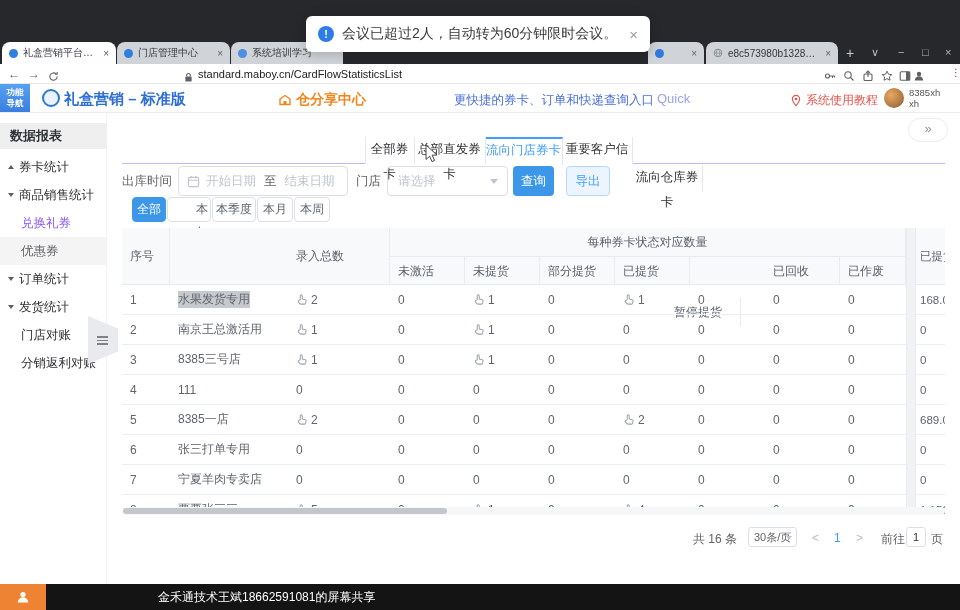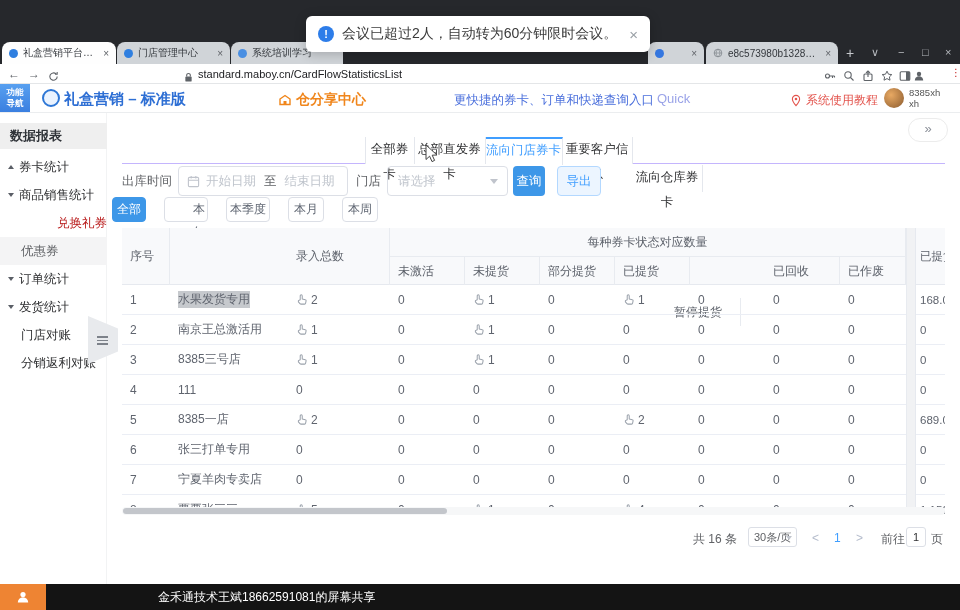--- a/index.html
+++ b/index.html
@@ -39,21 +39,21 @@
   .uname{position:absolute;top:4px;left:909px;font-size:9.5px;color:#555;line-height:1.15;}
   
   .workspace{position:absolute;top:113px;left:0;width:960px;height:471px;background:#fff;}
   
   .sidebar{position:absolute;top:0;left:0;width:107px;height:471px;background:#fff;border-right:1px solid #f2f3f4;box-sizing:border-box;}
   .sbtitle{position:absolute;top:10px;left:0;width:107px;height:26px;background:#efefef;font-size:13px;font-weight:bold;
       color:#2f3338;line-height:26px;padding-left:10px;box-sizing:border-box;}
   .sbmenu{position:absolute;top:40px;left:0;width:107px;}
   .sb-item{height:28px;display:flex;align-items:center;font-size:12.5px;color:#303133;padding-left:8px;box-sizing:border-box;}
   .sb-item.lvl1{padding-left:21px;}
-  .sb-item.active{color:#b91c1c;margin-left:36px;}
+  .sb-item.active{color:#8b5cf6;}
   .sb-item.hl{background:#f4f4f5;color:#606266;}
   .caret{width:0;height:0;margin-right:5px;flex:0 0 auto;}
   .caret.down{border-left:3.5px solid transparent;border-right:3.5px solid transparent;border-top:4.5px solid #5a5e66;}
   .caret.up{border-left:3.5px solid transparent;border-right:3.5px solid transparent;border-bottom:4.5px solid #5a5e66;}
   .sbhandle{position:absolute;top:203px;left:88px;width:30px;height:48px;background:#e8eaed;
       clip-path:polygon(0 0,100% 26%,100% 74%,0 100%);}
   .sbhandle .bars{position:absolute;top:20px;left:9px;width:11px;}
   .sbhandle .bars i{display:block;height:1.6px;background:#7d828a;margin-bottom:2px;}
   
   .collapsepill{position:absolute;top:5px;left:908px;width:38px;height:22px;border:1px solid #ececec;border-radius:12px;
@@ -67,23 +67,23 @@
   
   .filters{position:absolute;top:53px;left:122px;height:30px;display:flex;align-items:center;}
   .flabel{font-size:12.5px;color:#606266;}
   .dateinput{width:170px;height:30px;border:1px solid #dcdfe6;border-radius:4px;box-sizing:border-box;margin-left:6px;
       display:flex;align-items:center;font-size:12.5px;color:#bfc4cc;}
   .dateinput .sep{color:#606266;margin:0 8px;}
   .selectbox{width:121px;height:30px;border:1px solid #dcdfe6;border-radius:4px;box-sizing:border-box;margin-left:6px;
       display:flex;align-items:center;font-size:12.5px;color:#bfc4cc;padding:0 10px;position:relative;}
   .selchev{position:absolute;right:9px;top:12px;width:0;height:0;border-left:4px solid transparent;border-right:4px solid transparent;border-top:5px solid #c0c4cc;}
   .btn{height:30px;border-radius:4px;font-size:12.5px;text-align:center;line-height:30px;box-sizing:border-box;}
-  .btn.primary{width:32px;background:#3d97e8;color:#fff;margin-left:5px;}
+  .btn.primary{width:41px;background:#3d97e8;color:#fff;margin-left:5px;}
   .btn.plain{width:44px;background:#ecf5ff;border:1px solid #b3d8ff;color:#409eff;line-height:28px;margin-left:12px;}
-  .quickrow{position:absolute;top:84px;left:112px;height:25px;display:flex;gap:18px;}
+  .quickrow{position:absolute;top:84px;left:132px;height:25px;display:flex;gap:1px;}
   .qbtn{height:25px;border:1px solid #dcdfe6;border-radius:4px;font-size:12px;color:#5f6672;text-align:center;line-height:23px;box-sizing:border-box;background:#fff;}
   .qbtn.active{background:#3d97e8;border-color:#3d97e8;color:#fff;}
   
   .tblwrap{position:absolute;top:115px;left:122px;width:823px;height:287px;overflow:hidden;}
   .thead{position:absolute;top:0;left:0;width:793px;height:57px;background:#f8f9fb;border-bottom:1px solid #e6e9ef;box-sizing:border-box;}
   .th{position:absolute;box-sizing:border-box;font-size:12px;color:#5d626b;border-right:1px solid #e8ebf0;
       display:flex;align-items:center;padding:0 8px;}
   .th.group{justify-content:center;border-bottom:1px solid #e8ebf0;}
   .tbody{position:absolute;top:57px;left:0;width:793px;height:222px;overflow:hidden;}
   .trow{display:flex;height:30px;border-bottom:1px solid #ebeef5;box-sizing:border-box;}

